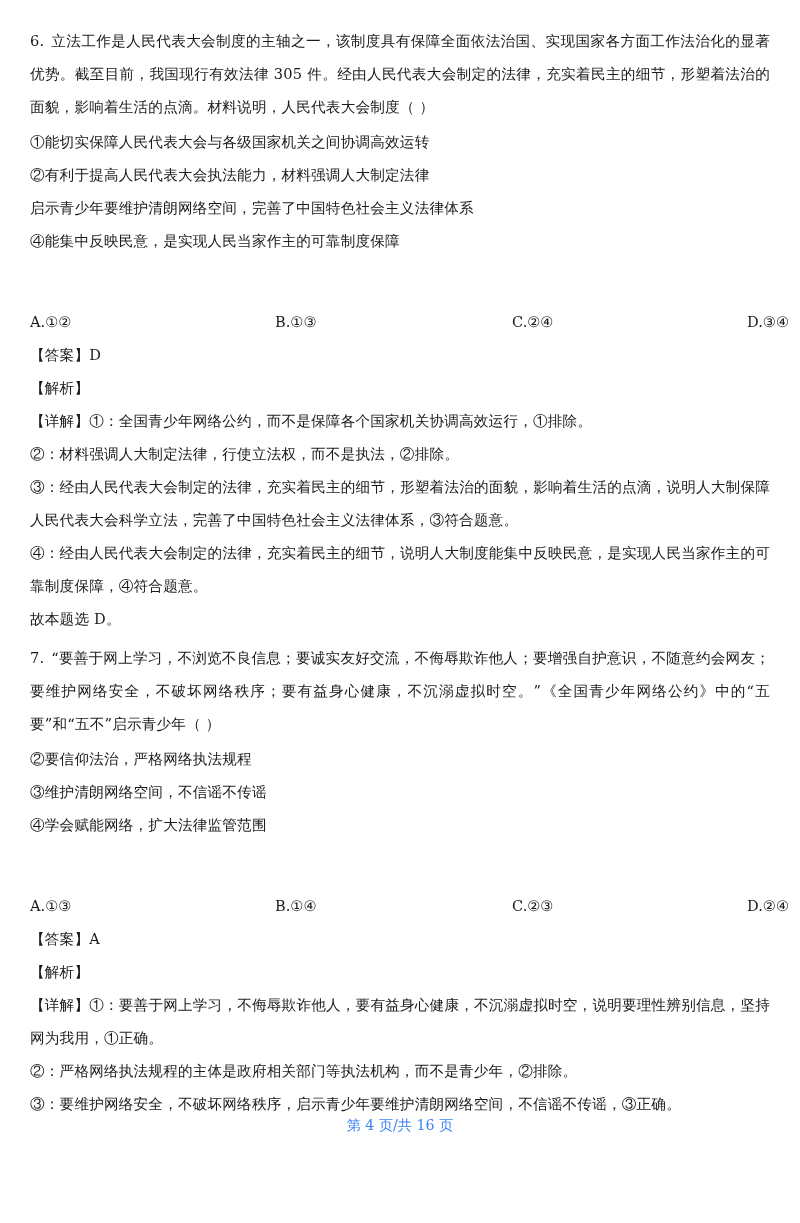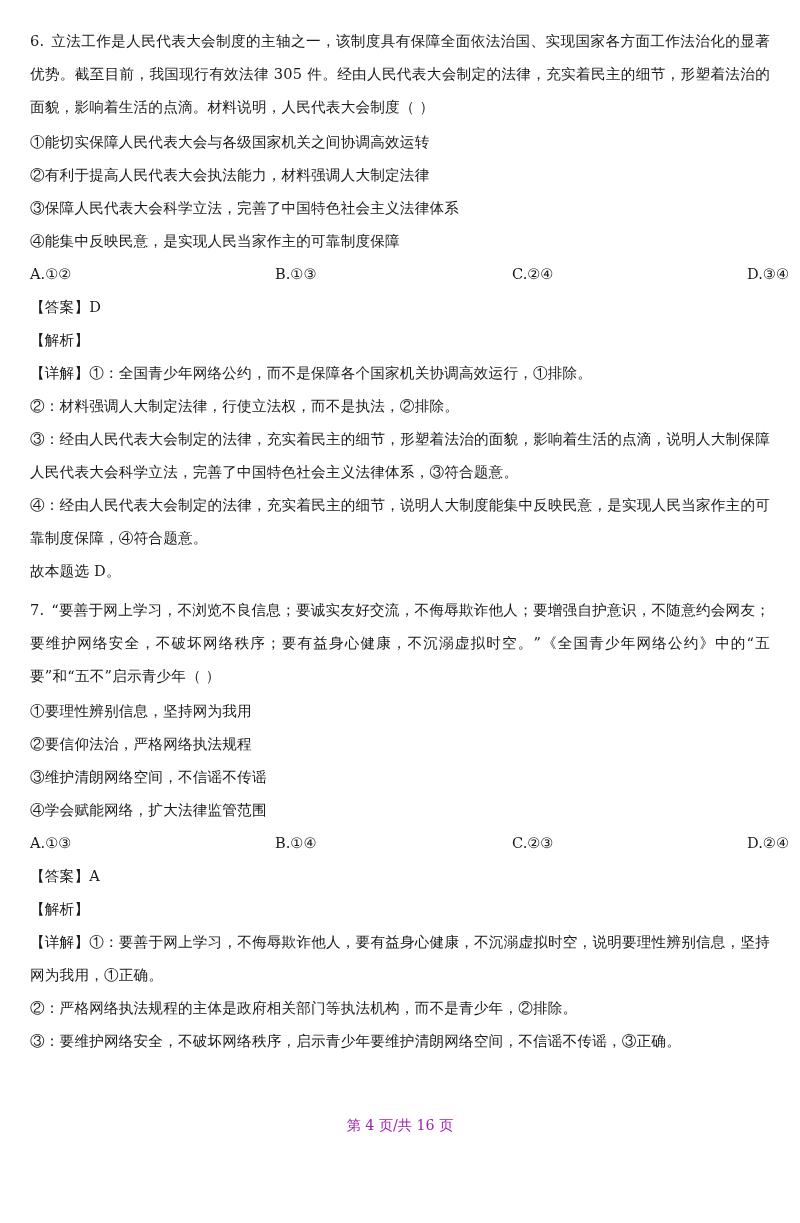--- a/index.html
+++ b/index.html
@@ -34,51 +34,52 @@
   .q-body { margin-bottom: 2px; }
   .opt-row {
     display: flex;
     font-size: 14.6px;
     line-height: 33px;
     margin: 0;
   }
   .opt-row .opt {
     width: 25%;
     box-sizing: border-box;
+    margin-top: 48px;
   }
   .opt-row .opt.o1 { padding-left: 0px; }
   .opt-row .opt.o2 { padding-left: 60px; }
   .opt-row .opt.o3 { padding-left: 112px; }
   .opt-row .opt.o4 { padding-left: 162px; text-align: center; }
   .spacer-sm { height: 6px; }
   .footer {
     position: absolute;
     left: 0;
     right: 0;
     bottom: 88px;
     text-align: center;
     font-size: 14.2px;
-    color: #a21caf;
+    color: #3b82f6;
     font-family: "DejaVu Serif", "Liberation Serif", serif;
   }
   .q-num { margin-right: 2px; }
 </style>
 </head>
 <body>
 
 <div class="page">
 
   <div class="block">
     <p class="para q-body">
       <span class="q-num">6.</span>
       <span>立法工作是人民代表大会制度的主轴之一，该制度具有保障全面依法治国、实现国家各方面工作法治化的显著优势。截至目前，我国现行有效法律 305 件。经由人民代表大会制定的法律，充实着民主的细节，形塑着法治的面貌，影响着生活的点滴。材料说明，人民代表大会制度（    ）</span>
     </p>
     <p class="para">①能切实保障人民代表大会与各级国家机关之间协调高效运转</p>
     <p class="para">②有利于提高人民代表大会执法能力，材料强调人大制定法律</p>
-    <p class="para">③保障人民代表大会科学立法，完善了中国特色社会主义法律体系</p>
+    <p class="para">启示青少年要维护清朗网络空间，完善了中国特色社会主义法律体系</p>
     <p class="para">④能集中反映民意，是实现人民当家作主的可靠制度保障</p>
     <div class="opt-row">
       <div class="opt o1">A.①②</div>
       <div class="opt o2">B.①③</div>
       <div class="opt o3">C.②④</div>
       <div class="opt o4">D.③④</div>
     </div>
     <p class="para">【答案】D</p>
     <p class="para">【解析】</p>
     <p class="para">【详解】①：全国青少年网络公约，而不是保障各个国家机关协调高效运行，①排除。</p>
@@ -88,21 +89,20 @@
     <p class="para">故本题选 D。</p>
   </div>
 
   <div class="spacer-sm"></div>
 
   <div class="block">
     <p class="para q-body">
       <span class="q-num">7.</span>
       <span>“要善于网上学习，不浏览不良信息；要诚实友好交流，不侮辱欺诈他人；要增强自护意识，不随意约会网友；要维护网络安全，不破坏网络秩序；要有益身心健康，不沉溺虚拟时空。”《全国青少年网络公约》中的“五要”和“五不”启示青少年（    ）</span>
     </p>
-    <p class="para">①要理性辨别信息，坚持网为我用</p>
     <p class="para">②要信仰法治，严格网络执法规程</p>
     <p class="para">③维护清朗网络空间，不信谣不传谣</p>
     <p class="para">④学会赋能网络，扩大法律监管范围</p>
     <div class="opt-row">
       <div class="opt o1">A.①③</div>
       <div class="opt o2">B.①④</div>
       <div class="opt o3">C.②③</div>
       <div class="opt o4">D.②④</div>
     </div>
     <p class="para">【答案】A</p>

